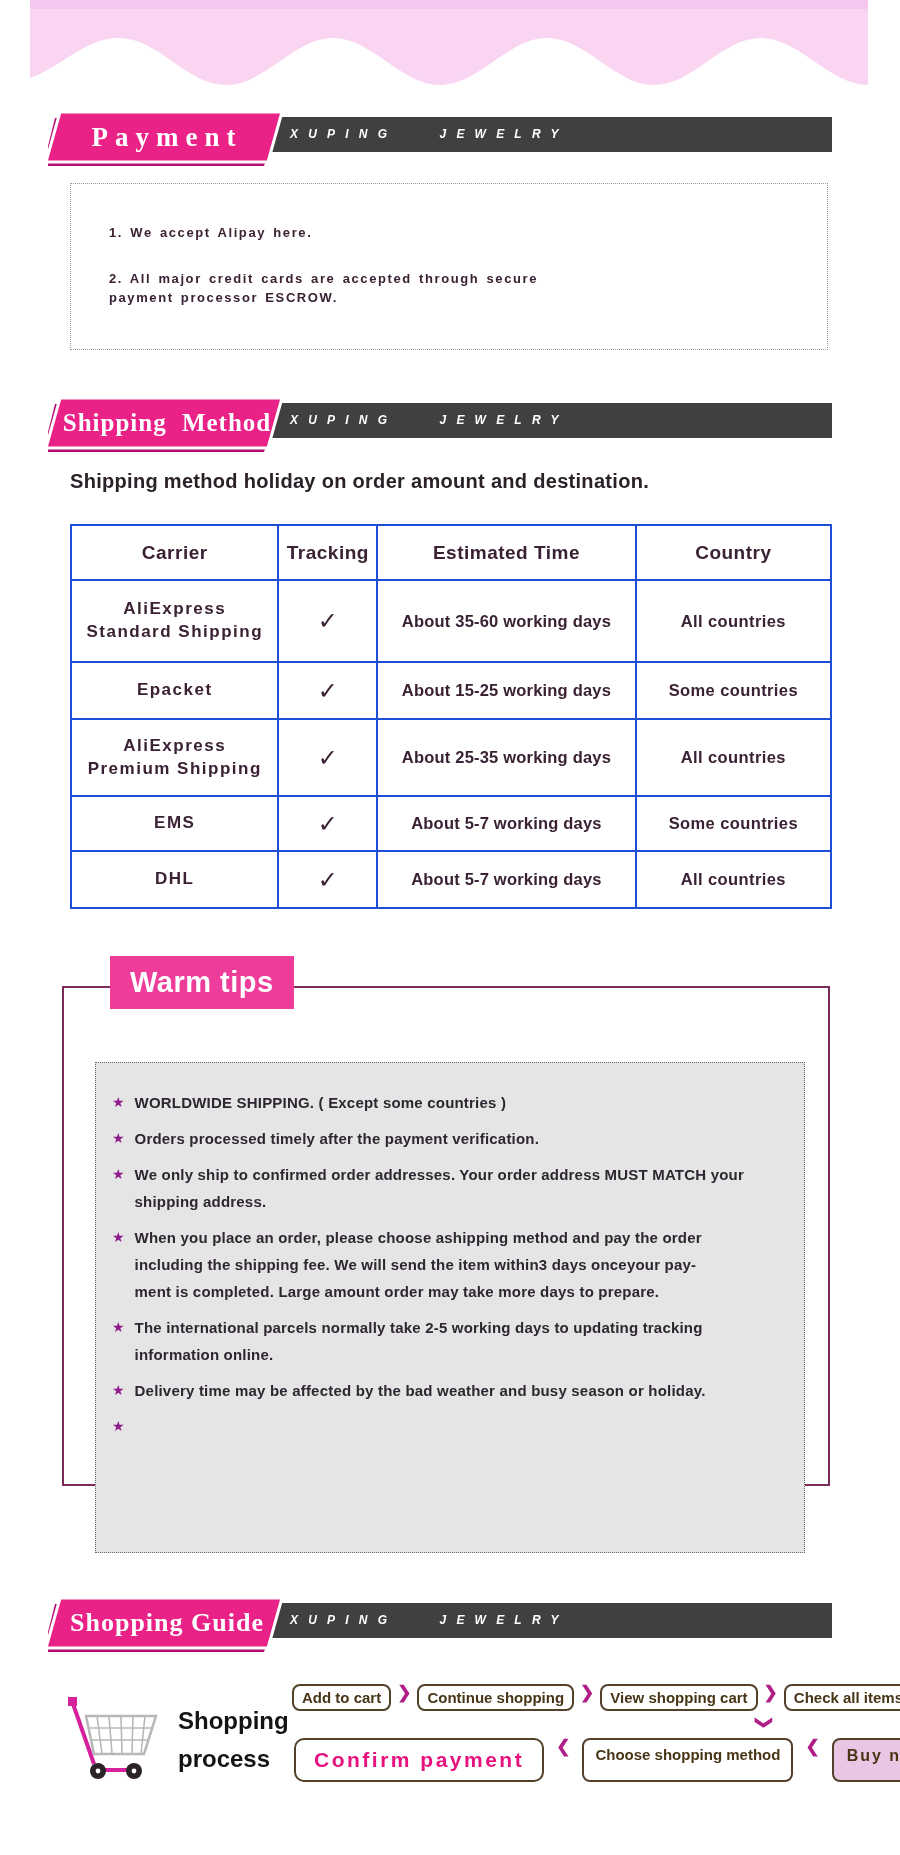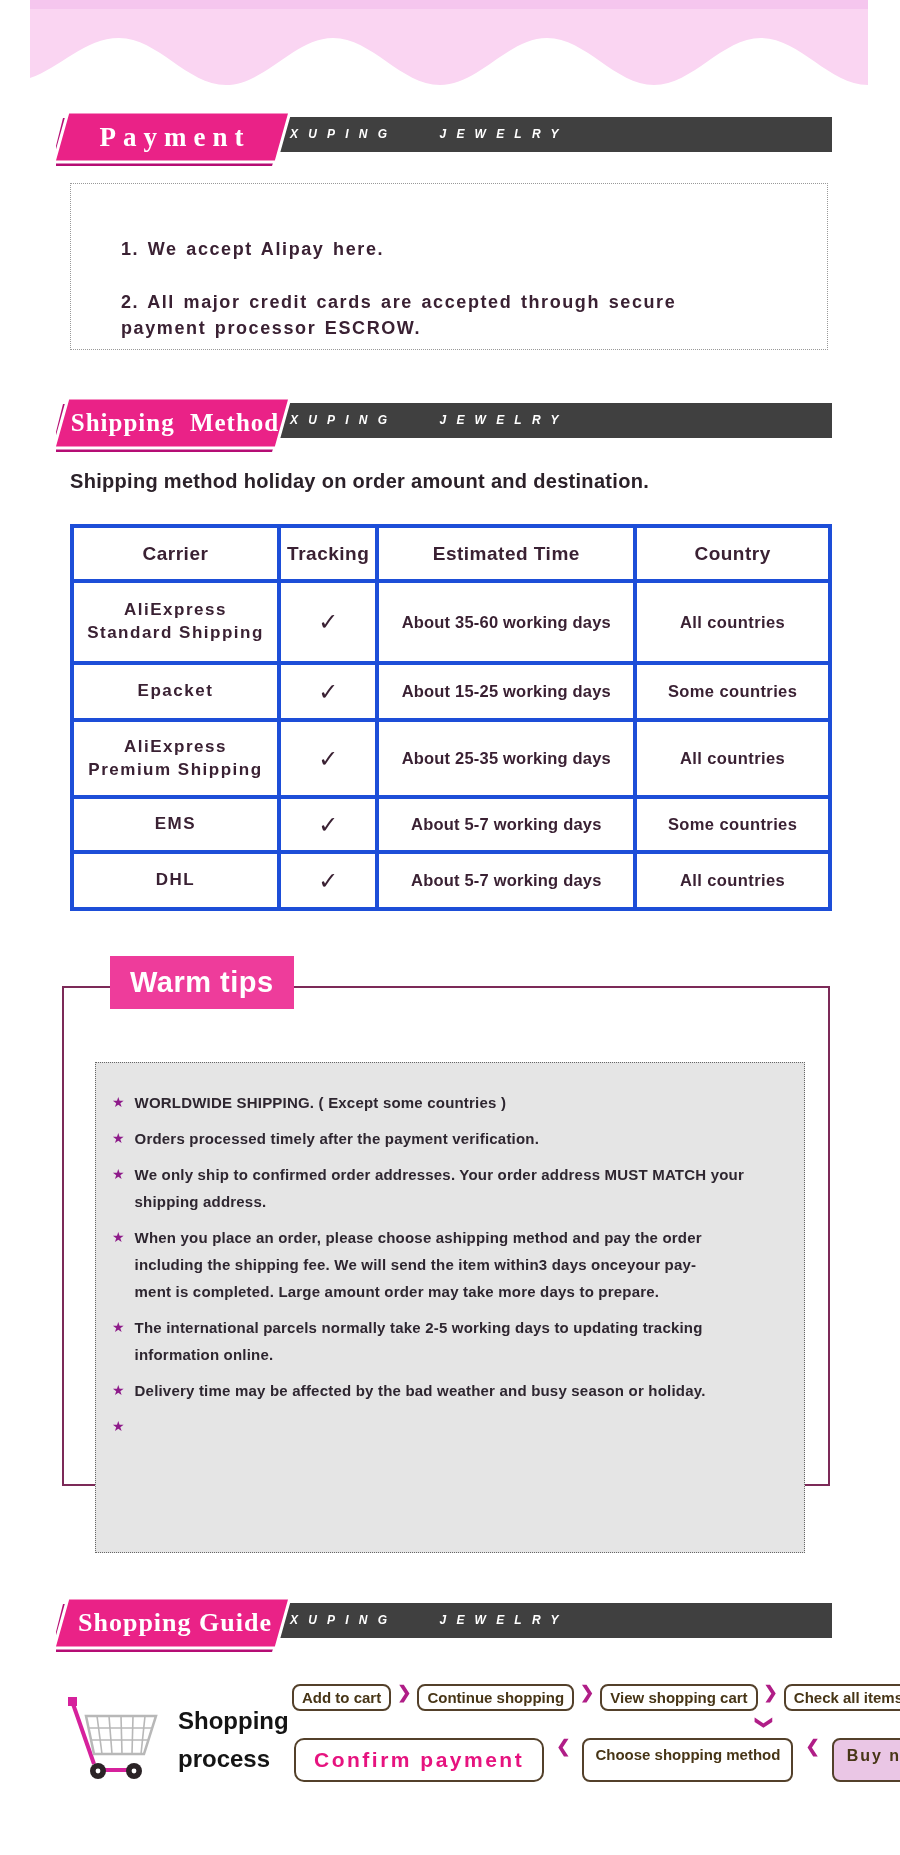--- a/index.html
+++ b/index.html
@@ -7,42 +7,42 @@
         font-family:"Liberation Sans",sans-serif;color:#3a2133;}
 
   
   .wave{position:absolute;left:30px;top:0;width:838px;height:100px;}
 
   
   .ribbon-wrap{position:absolute;left:44px;width:790px;height:60px;}
   .ribbon-bar{position:absolute;left:106px;top:7px;width:682px;height:35px;background:#404040;z-index:1;}
   .watermark{position:absolute;left:140px;top:10px;color:#ffffff;font-style:italic;font-weight:bold;
              font-size:12px;letter-spacing:0.85em;word-spacing:2.4em;white-space:nowrap;}
-  .ribbon-label{position:absolute;left:12px;top:0;width:236px;height:58px;z-index:2;}
+  .ribbon-label{position:absolute;left:4px;top:0;width:236px;height:58px;z-index:2;}
   .ribbon-label svg{position:absolute;left:0;top:0;}
   .ribbon-text{position:absolute;left:14px;top:5px;width:210px;height:44px;z-index:3;
                display:flex;align-items:center;justify-content:center;
                font-family:"Liberation Serif",serif;font-weight:bold;color:#ffffff;white-space:nowrap;}
   .rt-payment{font-size:27px;letter-spacing:7px;}
   .rt-shipping{font-size:25px;letter-spacing:1px;word-spacing:8px;}
   .rt-guide{font-size:26px;letter-spacing:1px;}
 
   
   .payment-box{position:absolute;left:70px;top:183px;width:758px;height:167px;box-sizing:border-box;
                border:1px dotted #999999;padding:36px 34px;}
-  .payment-box p{margin:16px;font-size:18px;font-weight:600;letter-spacing:1.6px;word-spacing:2px;
+  .payment-box p{margin:4px;font-size:13px;font-weight:600;letter-spacing:1.6px;word-spacing:2px;
                  line-height:1.45;white-space:pre-line;}
   .payment-box p + p{margin-top:27px;}
 
   
   .ship-intro{position:absolute;left:70px;top:470px;font-size:20px;color:#2b2129;font-weight:600;
               letter-spacing:0.3px;}
   .ship-table{position:absolute;left:70px;top:524px;width:762px;border-collapse:collapse;
               table-layout:fixed;}
-  .ship-table th,.ship-table td{border:4px solid #1d4ed8;text-align:center;vertical-align:middle;
+  .ship-table th,.ship-table td{border:2px solid #1d4ed8;text-align:center;vertical-align:middle;
               padding:0 4px;}
   .ship-table th{font-size:19px;font-weight:bold;letter-spacing:0.5px;}
   td.carrier{font-size:17px;font-weight:bold;letter-spacing:1.5px;white-space:pre-line;line-height:1.35;}
   td.check{font-size:24px;font-weight:400;}
   td.time{font-size:16.5px;font-weight:bold;letter-spacing:0.2px;}
   td.country{font-size:16.5px;font-weight:bold;letter-spacing:0.4px;}
 
   
   .tips-frame{position:absolute;left:62px;top:986px;width:768px;height:500px;box-sizing:border-box;
               border:2px solid #7c2a58;background:transparent;}

